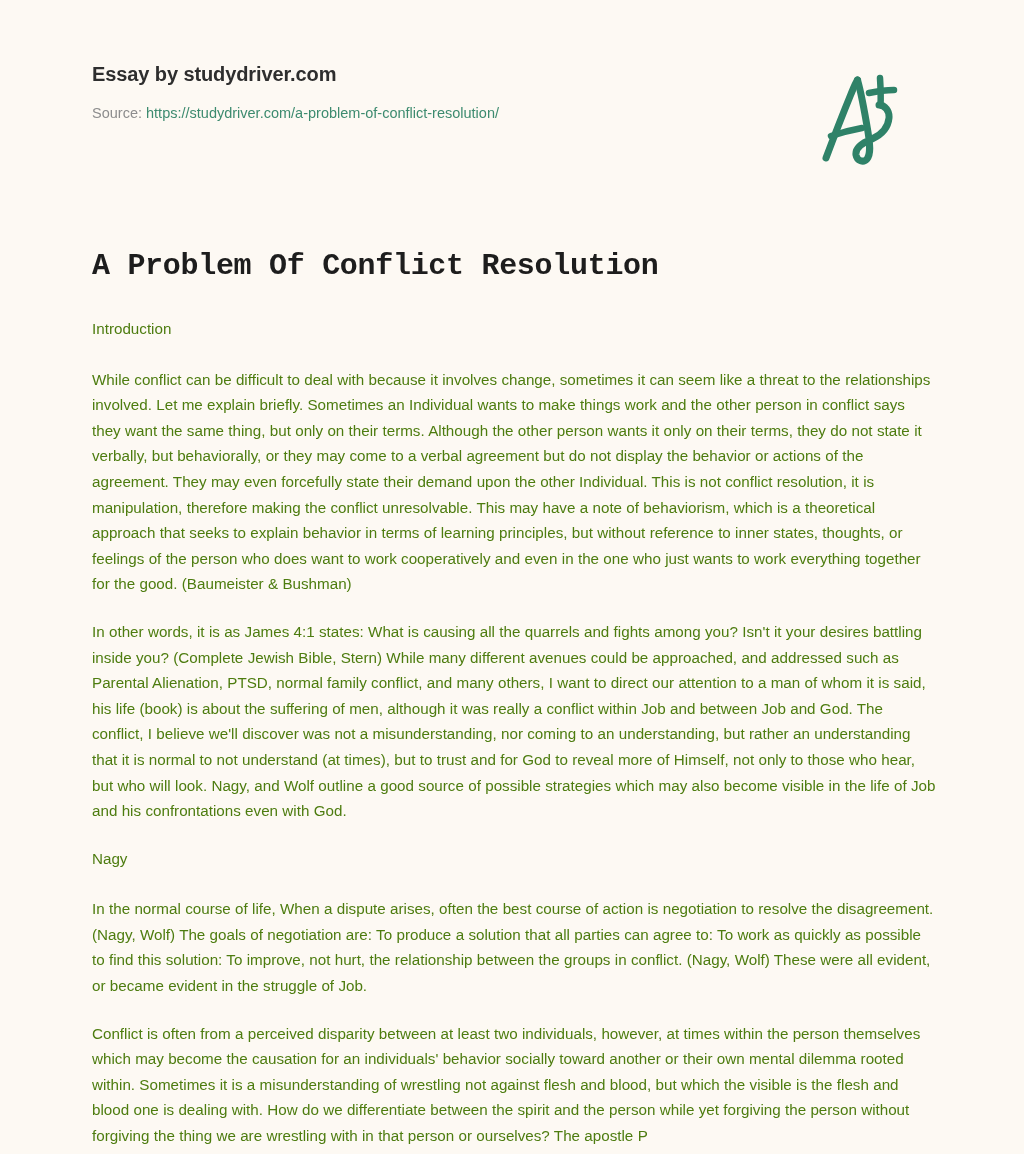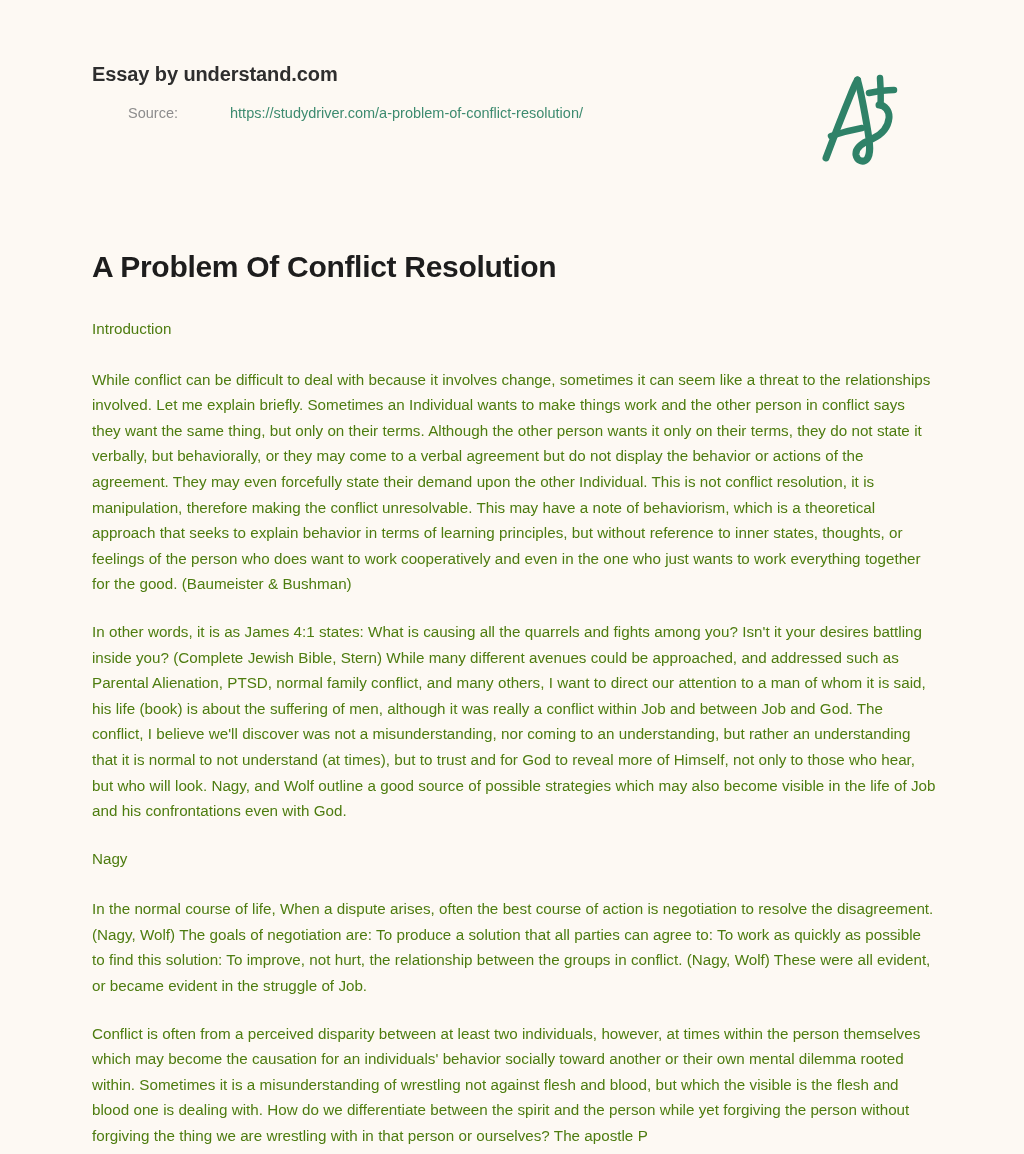--- a/index.html
+++ b/index.html
@@ -44,27 +44,25 @@
     margin: 0;
     padding-top: 18px;
     font-size: 14.5px;
     line-height: 1.3;
     color: #8d8d8d;
     white-space: nowrap;
   }
 
   .source-label {
     color: #8d8d8d;
-    margin-left: 36px;
   }
 
   .source-url {
     color: #3d8b6f;
     text-decoration: none;
-    margin-left: 48px;
   }
 
   
   .logo {
     position: absolute;
     left: 818px;
     top: 70px;
     width: 86px;
     height: 96px;
   }
@@ -79,20 +77,21 @@
     position: absolute;
     left: 92px;
     top: 248px;
     width: 850px;
     margin: 0;
     font-size: 30px;
     font-weight: bold;
     line-height: 1.25;
     letter-spacing: -0.3px;
     color: #1d1d1d;
+    font-family: Liberation Mono, monospace;
   }
 
   
   .article {
     position: absolute;
     left: 92px;
     top: 316px;
     width: 845px;
   }
 
@@ -112,21 +111,21 @@
   .article p:last-child {
     margin-bottom: 13px;
   }
 </style>
 </head>
 <body>
 
 <div class="page">
 
   <div class="header">
-    <p class="brand-line">Essay by understand.com</p>
+    <p class="brand-line">Essay by studydriver.com</p>
     <p class="source-line">
       <span class="source-label">Source:</span>
       <span class="source-url">https://studydriver.com/a-problem-of-conflict-resolution/</span>
     </p>
   </div>
 
   <div class="logo">
     <svg viewBox="0 0 86 96" xmlns="http://www.w3.org/2000/svg" aria-hidden="true">
       <g fill="none" stroke="#2f8268" stroke-linecap="round" stroke-linejoin="round">
 

